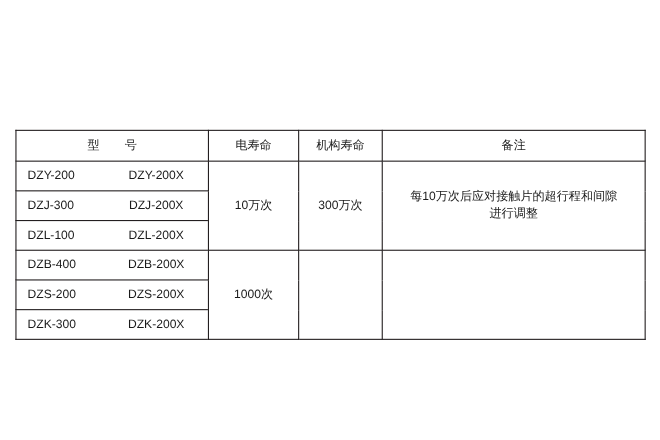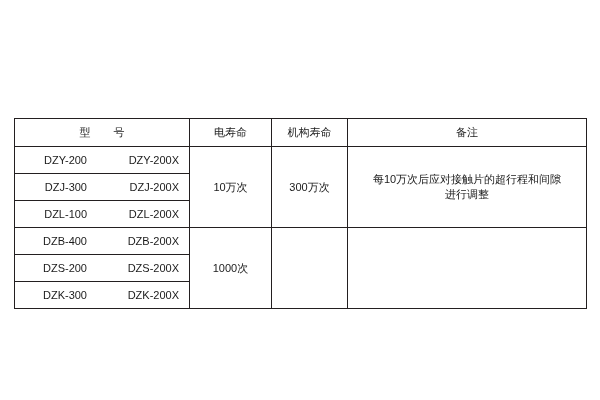--- a/index.html
+++ b/index.html
@@ -58,22 +58,22 @@
     padding-left: 0;
   }
   .model-inner {
     display: flex;
     justify-content: center;
     align-items: center;
     gap: 18px;
     font-size: 11px;
     white-space: nowrap;
   }
-  .model-a { min-width: 62px; text-align: right; }
-  .model-b { min-width: 74px; text-align: right; }
+  .model-a { min-width: 62px; text-align: left; }
+  .model-b { min-width: 74px; text-align: center; }
   .note-cell {
     text-align: left;
     vertical-align: top;
     padding: 7px 10px 0 10px;
     font-size: 11px;
     line-height: 1.9;
   }
   .note-line { display: block; }
   .blank-cell { }
 </style>

